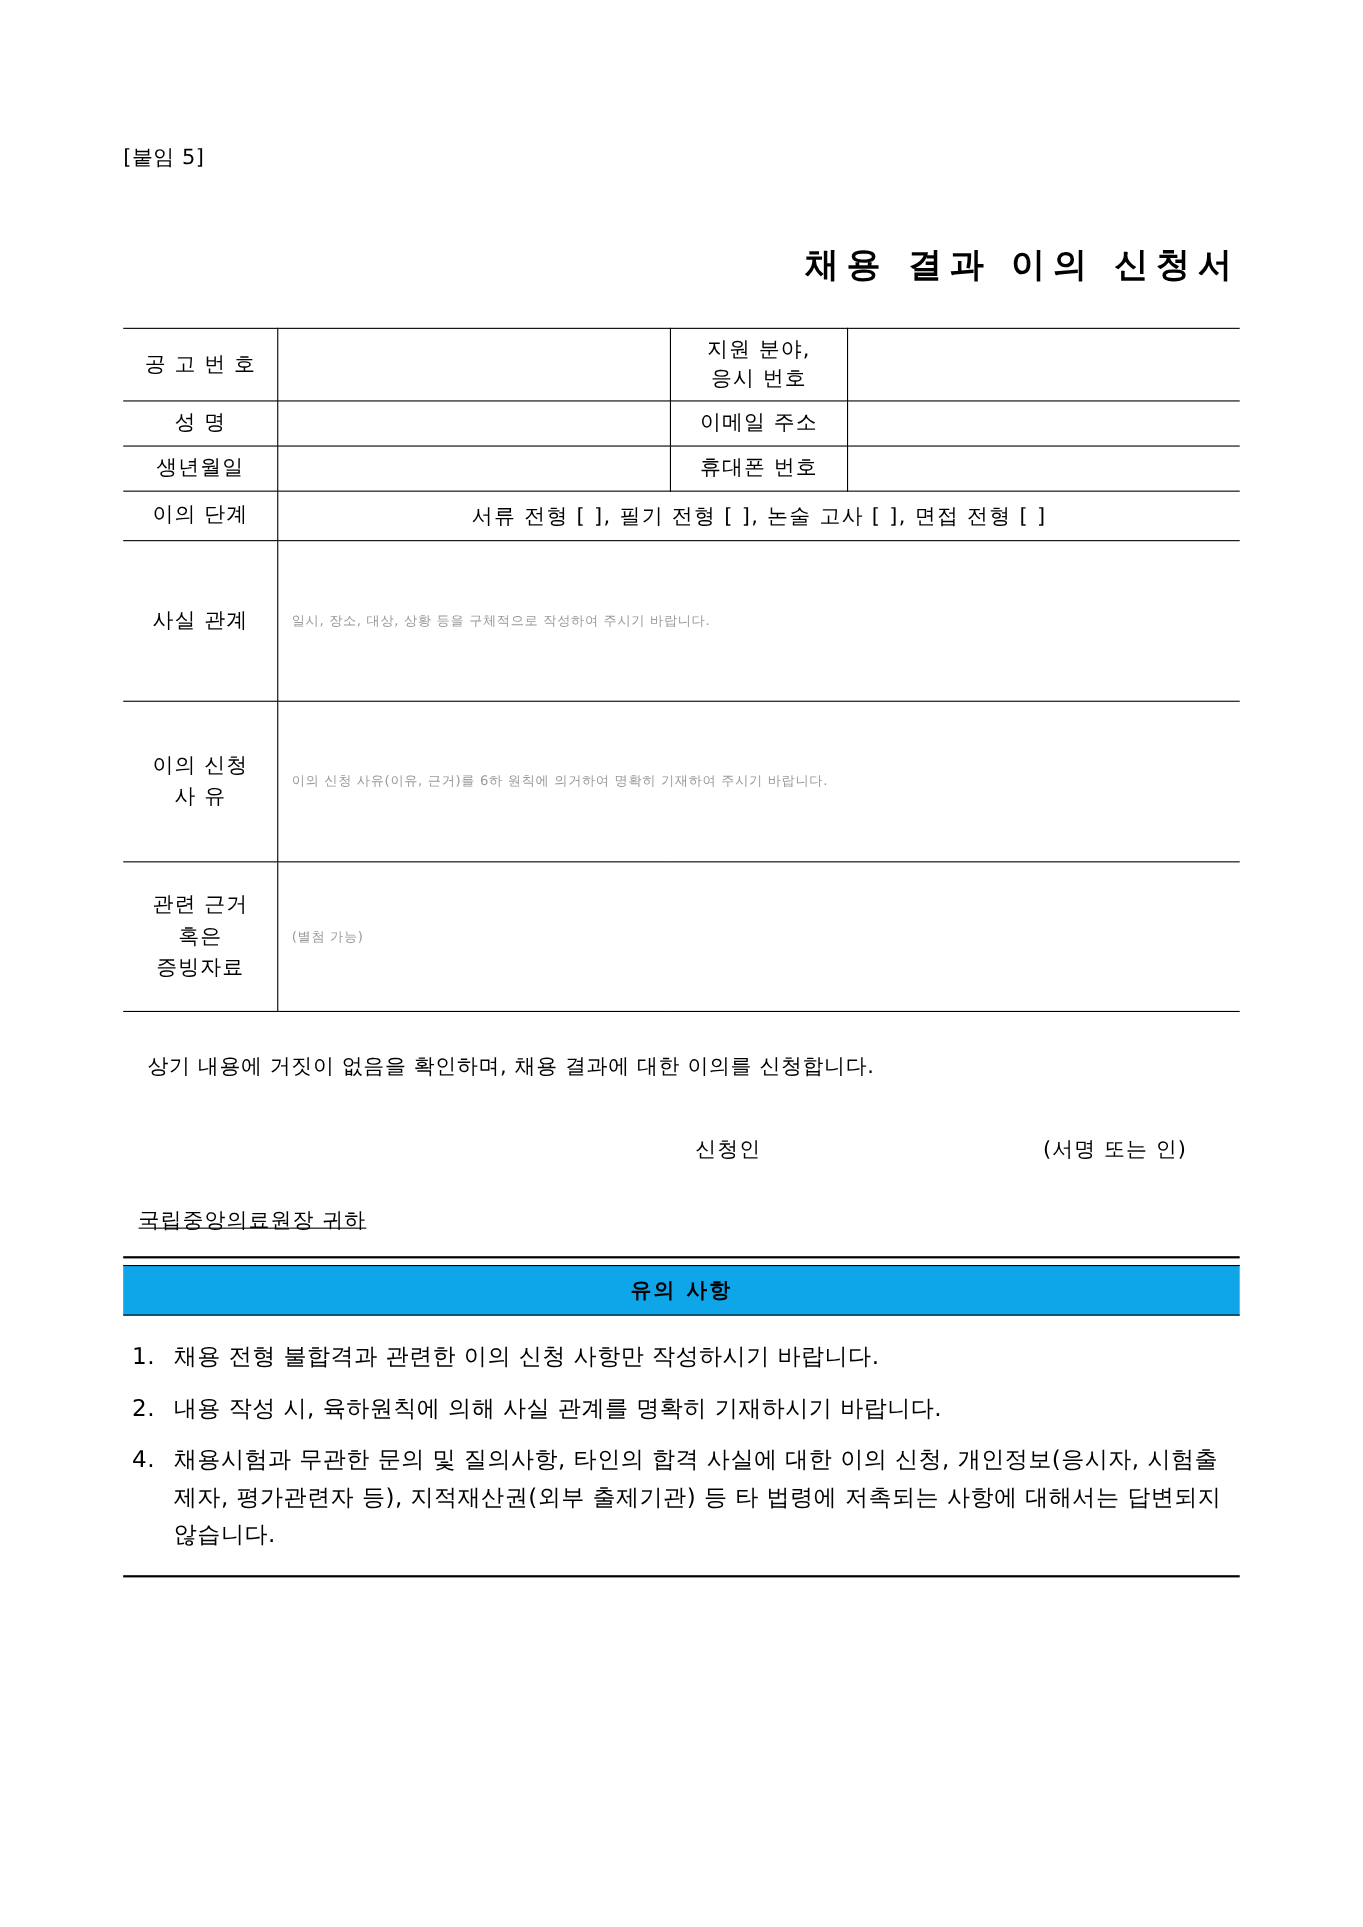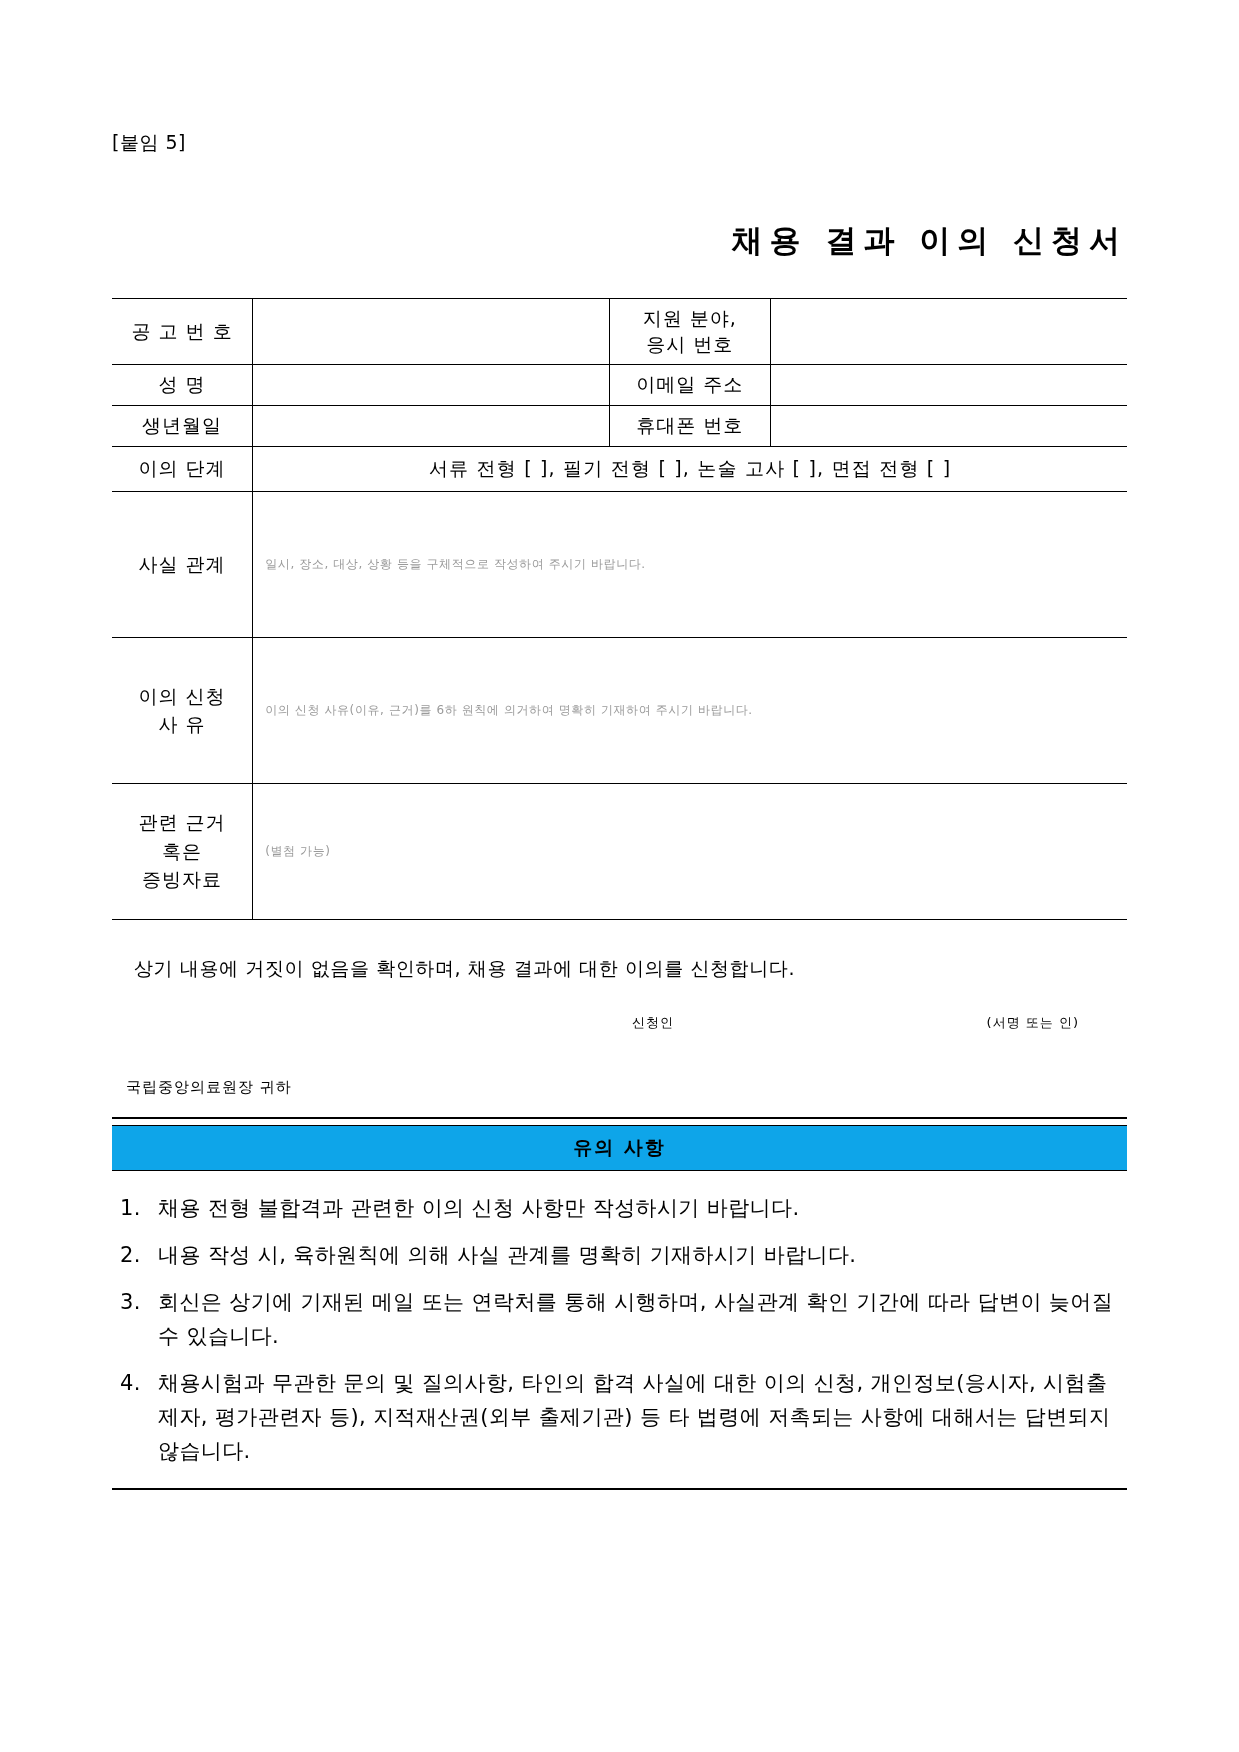--- a/index.html
+++ b/index.html
@@ -95,38 +95,39 @@
     margin: 36px 0 0 22px;
   }
   .dateline {
     font-size: 19px;
     letter-spacing: 1px;
     text-align: right;
     margin: 52px 48px 0 0;
   }
   .dateline span { margin-left: 44px; }
   .signline {
-    font-size: 13px;
-    letter-spacing: 1px;
-    margin: 32px 0 0 0;
+    font-size: 19px;
+    letter-spacing: 1px;
+    margin: 50px 0 0 0;
     position: relative;
     height: 28px;
   }
   .signline .applicant {
     position: absolute;
     left: 520px;
   }
   .signline .sigmark {
     position: absolute;
     right: 48px;
   }
   .addressee {
-    font-size: 15px;
+    font-size: 19px;
     letter-spacing: 1px;
     margin: 36px 0 0 14px;
+    text-decoration: underline;
   }
 
   
   .notice-wrap {
     margin-top: 20px;
     border-top: 2px solid #000;
     padding-top: 6px;
   }
   .notice-head {
     background: #0ea5e9;
@@ -233,21 +234,18 @@
   <div class="notice-wrap">
     <div class="notice-head">유의 사항</div>
     <ol class="notice-list">
       <li>
         <span class="num">1.</span><span class="li-body">채용 전형 불합격과 관련한 이의 신청 사항만 작성하시기 바랍니다.</span>
       </li>
       <li>
         <span class="num">2.</span><span class="li-body">내용 작성 시, 육하원칙에 의해 사실 관계를 명확히 기재하시기 바랍니다.</span>
       </li>
       <li>
-        <span class="num">3.</span><span class="li-body">회신은 상기에 기재된 메일 또는 연락처를 통해 시행하며, 사실관계 확인 기간에 따라 답변이 늦어질 수 있습니다.</span>
-      </li>
-      <li>
         <span class="num">4.</span><span class="li-body">채용시험과 무관한 문의 및 질의사항, 타인의 합격 사실에 대한 이의 신청, 개인정보(응시자, 시험출제자, 평가관련자 등), 지적재산권(외부 출제기관) 등 타 법령에 저촉되는 사항에 대해서는 답변되지 않습니다.</span>
       </li>
     </ol>
   </div>
 
 </div>
 
 </body></html>

